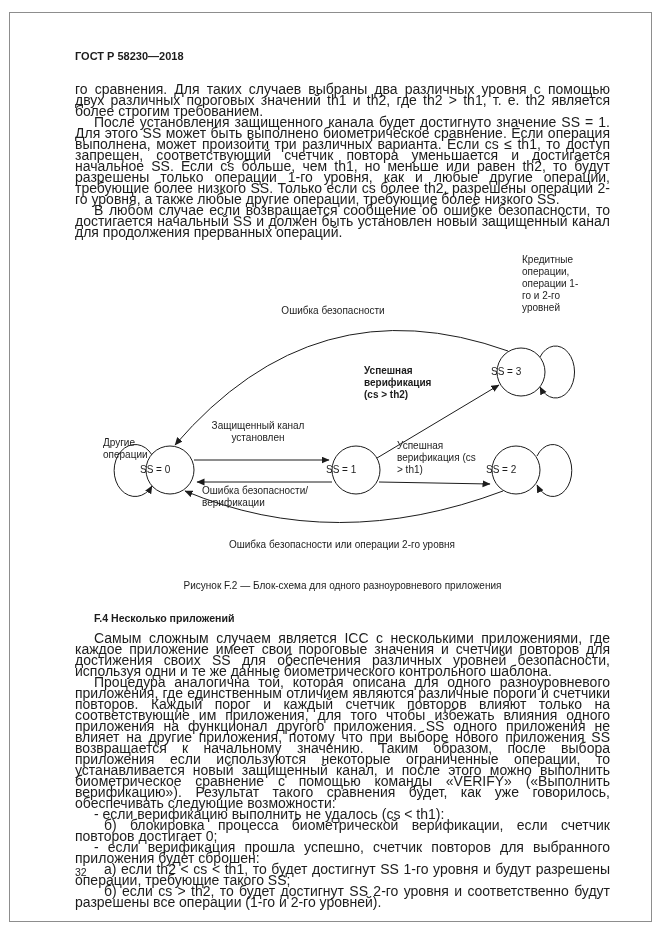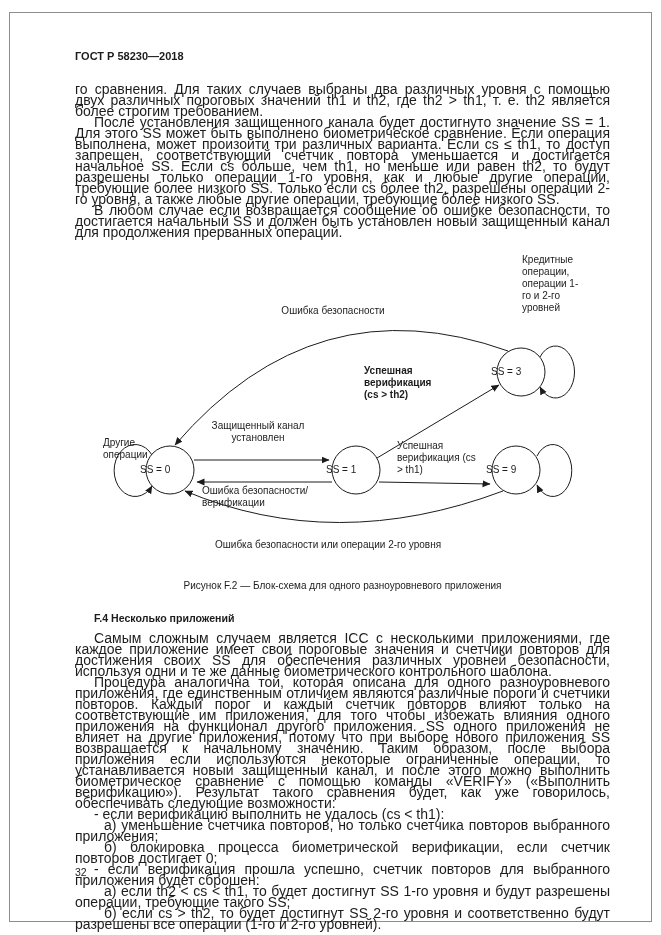--- a/index.html
+++ b/index.html
@@ -75,35 +75,34 @@
         </g>
       </svg>
 
       <div class="dlbl" style="left:192px;top:51px;width:132px;text-align:center;">Ошибка безопасности</div>
       <div class="dlbl" style="left:447px;top:0;width:64px;">Кредитные операции, операции 1-го и 2-го уровней</div>
       <div class="dlbl" style="left:28px;top:148px;width:66px;margin-top:35px;">Другие операции</div>
       <div class="dlbl" style="left:289px;top:111px;width:80px;font-weight:bold;">Успешная верификация (cs &gt; th2)</div>
       <div class="dlbl" style="left:127px;top:166px;width:112px;text-align:center;">Защищенный канал установлен</div>
       <div class="dlbl" style="left:322px;top:186px;width:80px;">Успешная верификация (cs &gt; th1)</div>
       <div class="dlbl" style="left:127px;top:231px;width:120px;">Ошибка безопасности/ верификации</div>
-      <div class="dlbl" style="left:140px;top:285px;width:240px;text-align:left;white-space:nowrap;">Ошибка безопасности или операции 2-го уровня</div>
+      <div class="dlbl" style="left:140px;top:285px;width:240px;text-align:right;white-space:nowrap;">Ошибка безопасности или операции 2-го уровня</div>
 
       <div class="slbl" style="left:65px;top:210px;">SS = 0</div>
       <div class="slbl" style="left:251px;top:210px;">SS = 1</div>
-      <div class="slbl" style="left:411px;top:210px;">SS = 9</div>
+      <div class="slbl" style="left:411px;top:210px;">SS = 2</div>
       <div class="slbl" style="left:416px;top:112px;">SS = 3</div>
     </div>
 
     <div class="caption">Рисунок F.2 — Блок-схема для одного разноуровневого приложения</div>
 
     <div class="heading">F.4 Несколько приложений</div>
     <p class="body">Самым сложным случаем является ICC с несколькими приложениями, где каждое приложение имеет свои пороговые значения и счетчики повторов для достижения своих SS для обеспечения различных уровней безопасности, используя одни и те же данные биометрического контрольного шаблона.</p>
     <p class="body">Процедура аналогична той, которая описана для одного разноуровневого приложения, где единственным отличием являются различные пороги и счетчики повторов. Каждый порог и каждый счетчик повторов влияют только на соответствующие им приложения, для того чтобы избежать влияния одного приложения на функционал другого приложения. SS одного приложения не влияет на другие приложения, потому что при выборе нового приложения SS возвращается к начальному значению. Таким образом, после выбора приложения если используются некоторые ограниченные операции, то устанавливается новый защищенный канал, и после этого можно выполнить биометрическое сравнение с помощью команды «VERIFY» («Выполнить верификацию»). Результат такого сравнения будет, как уже говорилось, обеспечивать следующие возможности:</p>
     <p class="body">- если верификацию выполнить не удалось (cs &lt; th1):</p>
-    <p class="body sub">а) уменьшение счетчика повторов, но только счетчика повторов выбранного приложения;</p>
     <p class="body sub">б) блокировка процесса биометрической верификации, если счетчик повторов достигает 0;</p>
     <p class="body">- если верификация прошла успешно, счетчик повторов для выбранного приложения будет сброшен:</p>
     <p class="body sub">а) если th2 &lt; cs &lt; th1, то будет достигнут SS 1-го уровня и будут разрешены операции, требующие такого SS;</p>
     <p class="body sub">б) если cs &gt; th2, то будет достигнут SS 2-го уровня и соответственно будут разрешены все операции (1-го и 2-го уровней).</p>
   </div>
 
   <div class="pagenum">32</div>
 </div>
 
 </body></html>

